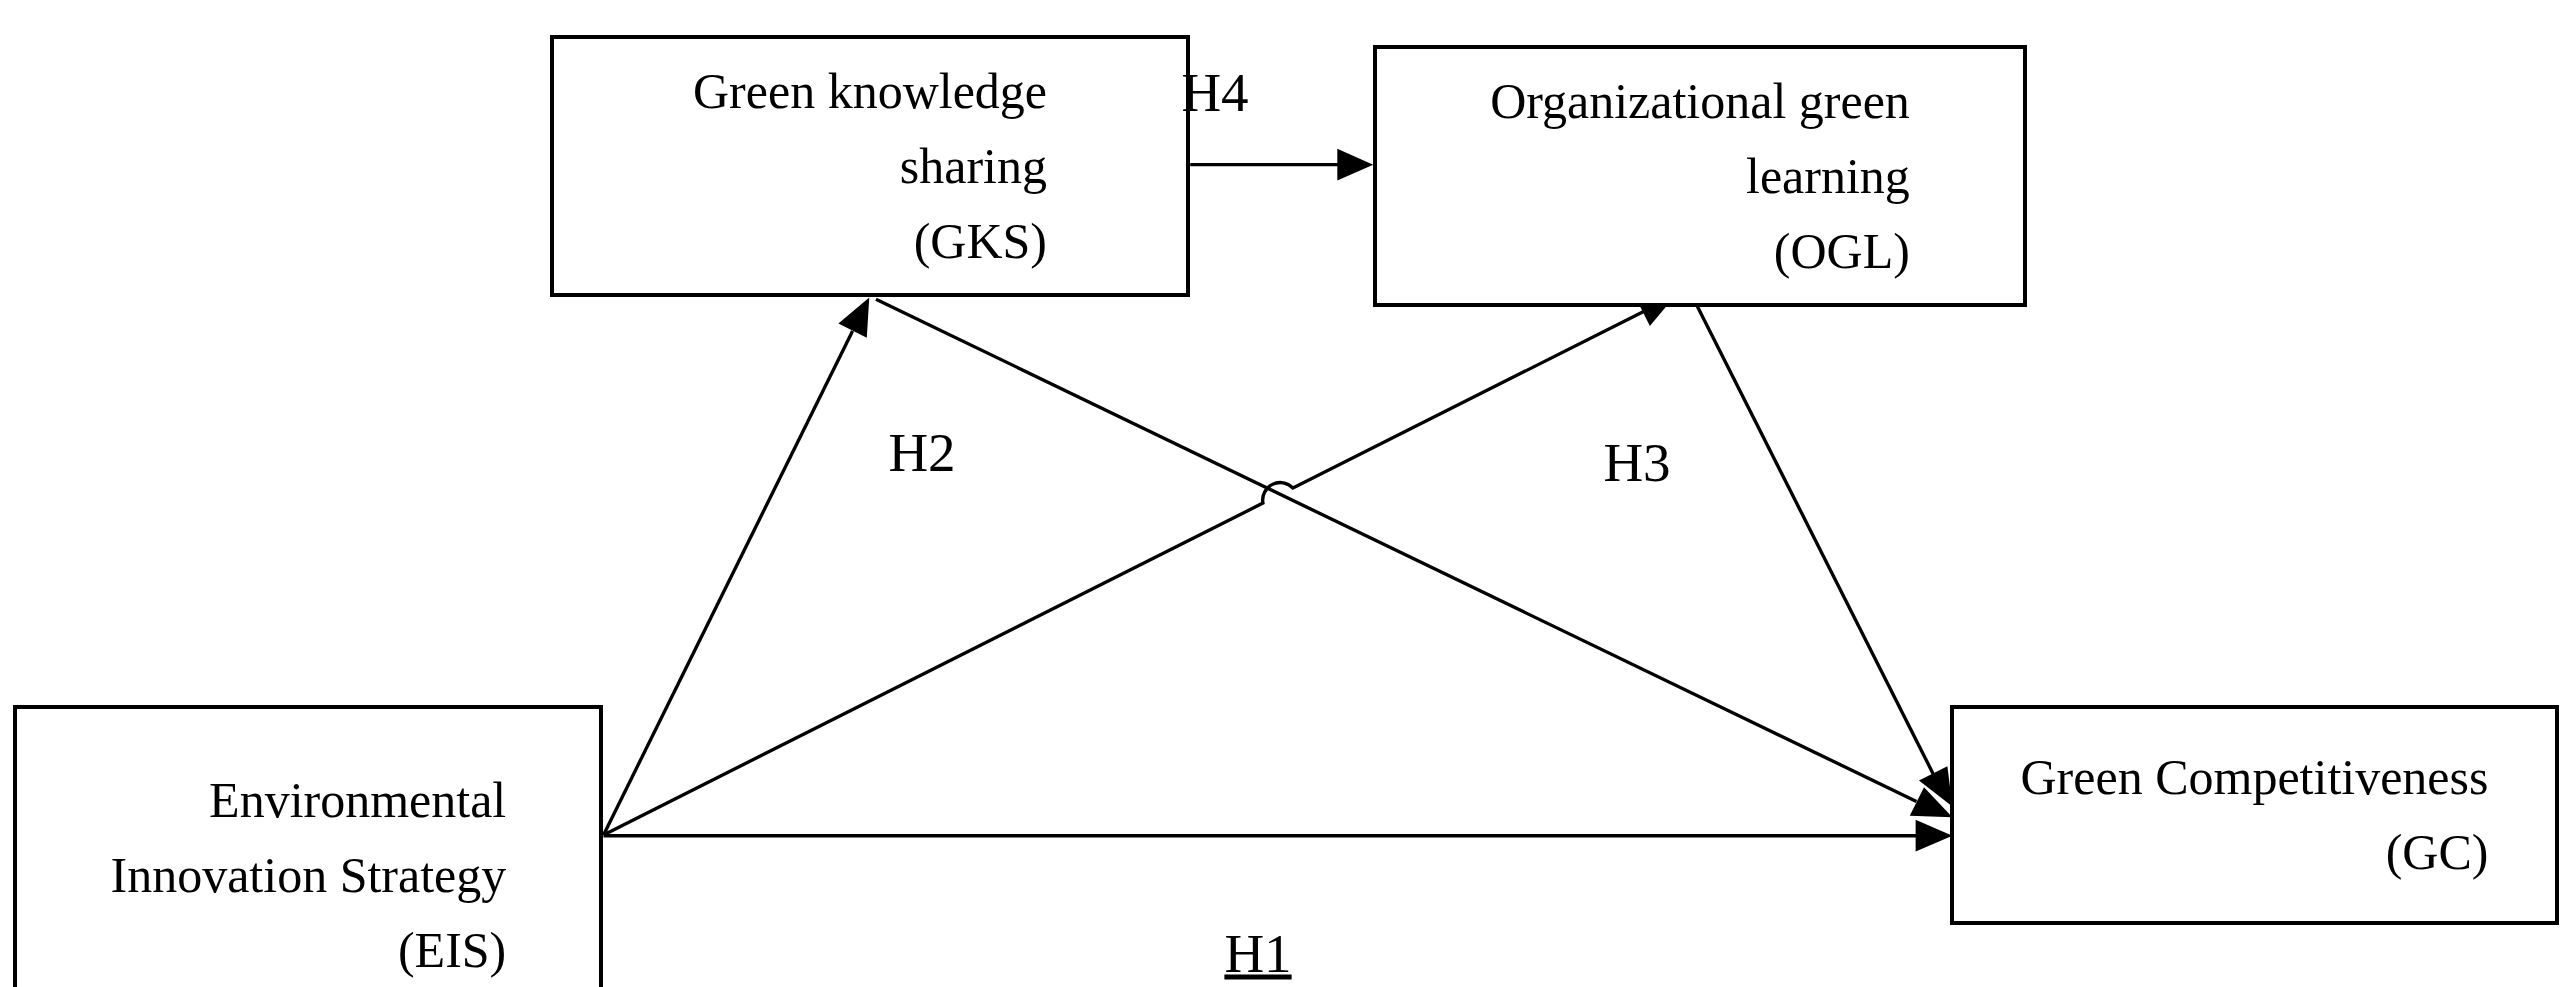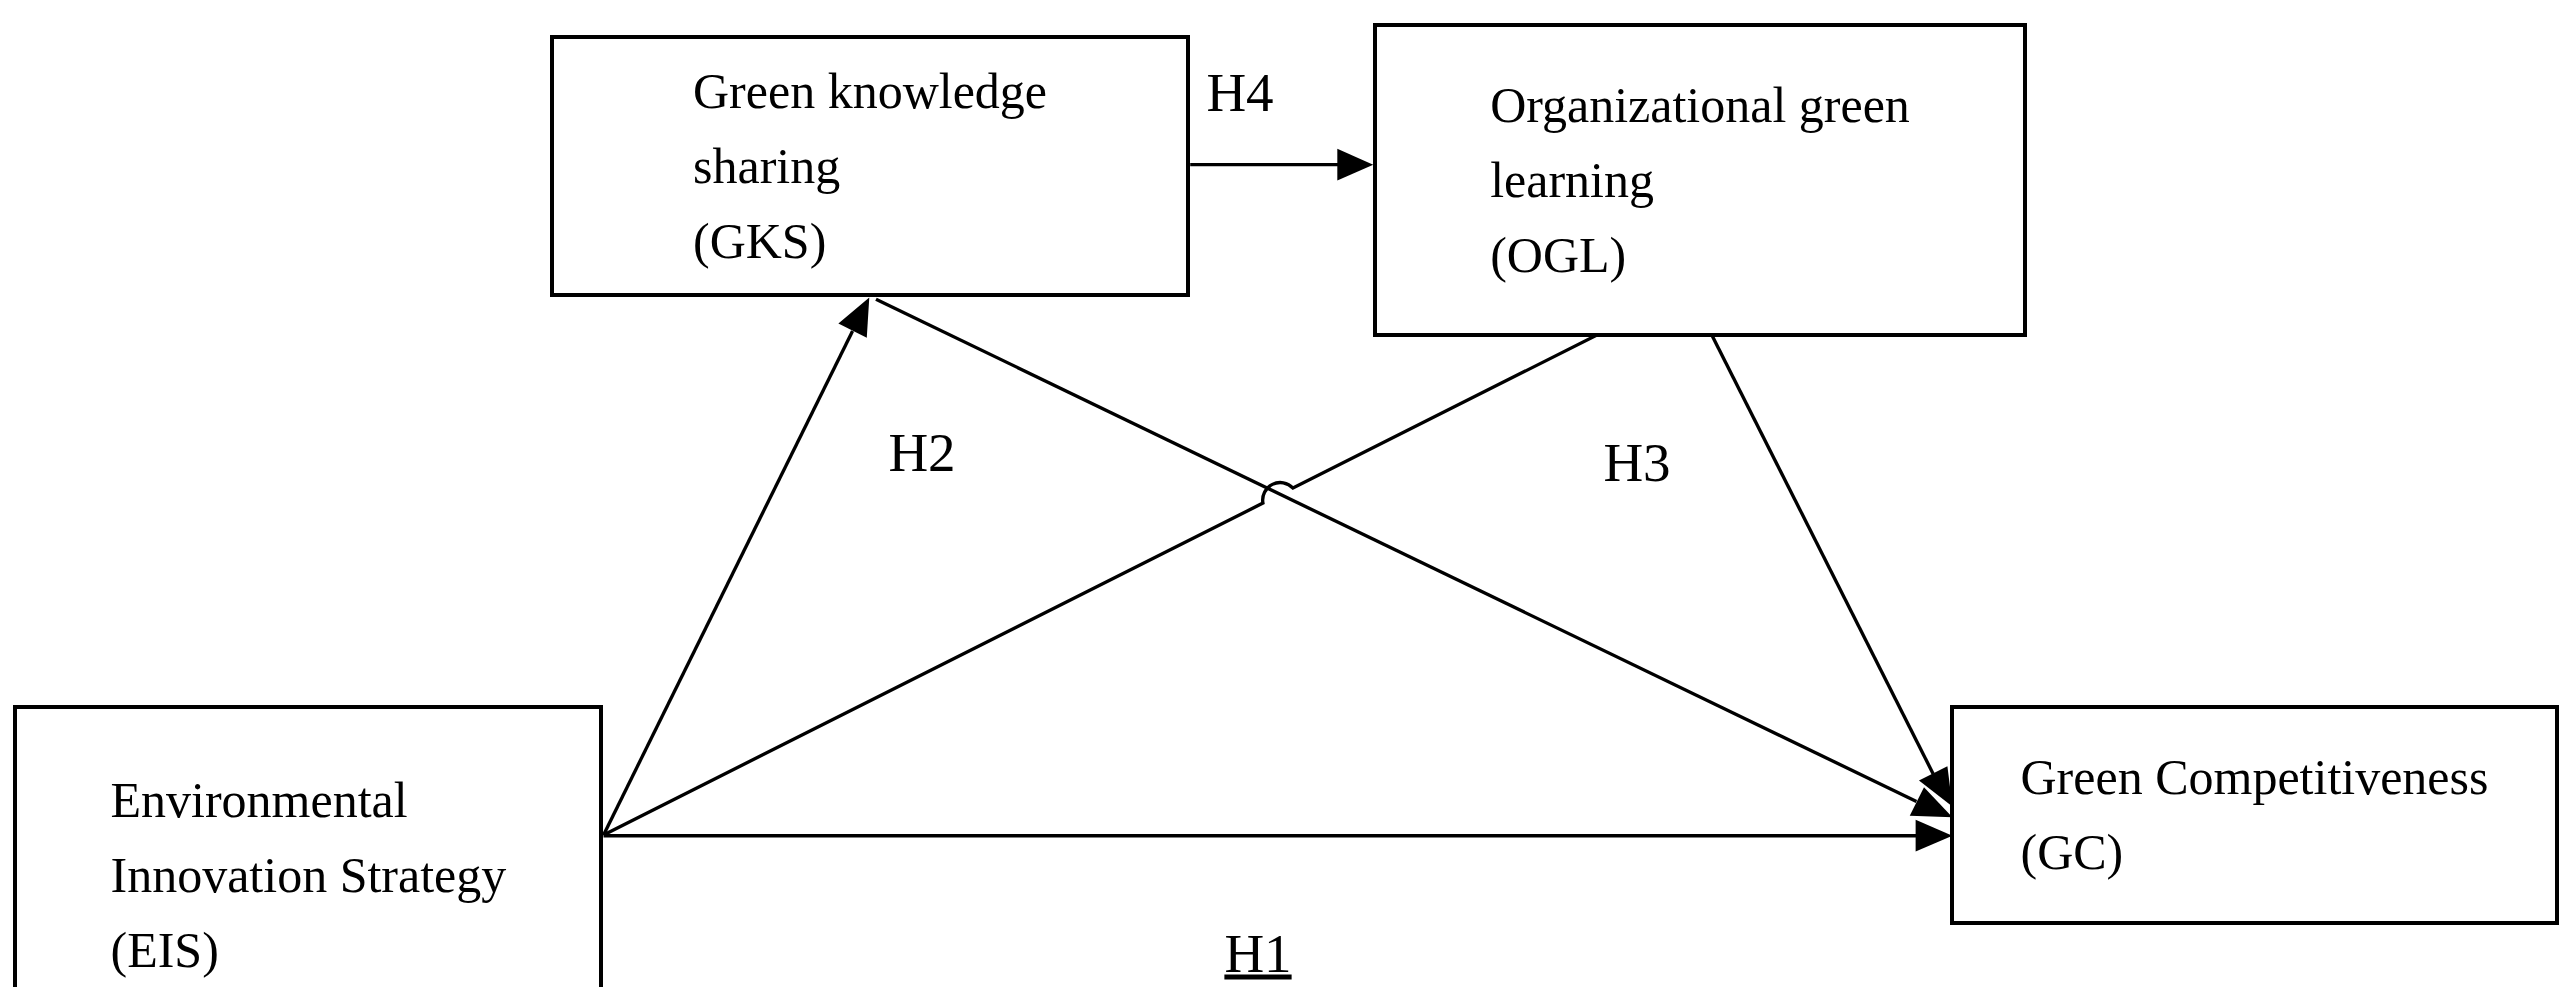--- a/index.html
+++ b/index.html
@@ -29,42 +29,42 @@
     stroke: none;
   }
   .node {
     position: absolute;
     box-sizing: border-box;
     border: 4.2px solid #000000;
     background: #ffffff;
     display: flex;
     align-items: center;
     justify-content: center;
-    text-align: left;
+    text-align: right;
     white-space: pre-line;
     font-size: 50px;
     line-height: 1.5;
     z-index: 1;
   }
   #node-gks { left: 550px;  top: 35px;  width: 640px; height: 262px; }
-  #node-ogl { left: 1373px; top: 23px;  width: 654px; height: 314px; font-family: Liberation Serif, serif; }
+  #node-ogl { left: 1373px; top: 45px;  width: 654px; height: 262px; font-family: Liberation Serif, serif; }
   #node-eis { left: 13.4px;   top: 705px; width: 590px; height: 340px; }
   #node-gc  { left: 1950px; top: 705px; width: 609px; height: 220px; }
   .hlabel {
     position: absolute;
     transform: translate(-50%, -50%);
     font-size: 55px;
     line-height: 1;
     z-index: 1;
     white-space: nowrap;
   }
   #label-h1 { left: 1258px; top: 953px; text-decoration: underline; }
   #label-h2 { left: 922px; top: 452px; }
   #label-h3 { left: 1637px; top: 462px; text-align: center; }
-  #label-h4 { left: 1240px; top: 92px; }
+  #label-h4 { left: 1215px; top: 92px; }
 </style>
 </head>
 <body>
 
 <div id="canvas">
 
   <svg id="connectors" viewBox="0 0 3082 1181" xmlns="http://www.w3.org/2000/svg">
     <g>
       <line x1="1424" y1="197" x2="1602" y2="197"></line>
       <polygon points="1643,197 1600,178 1600,216"></polygon>

